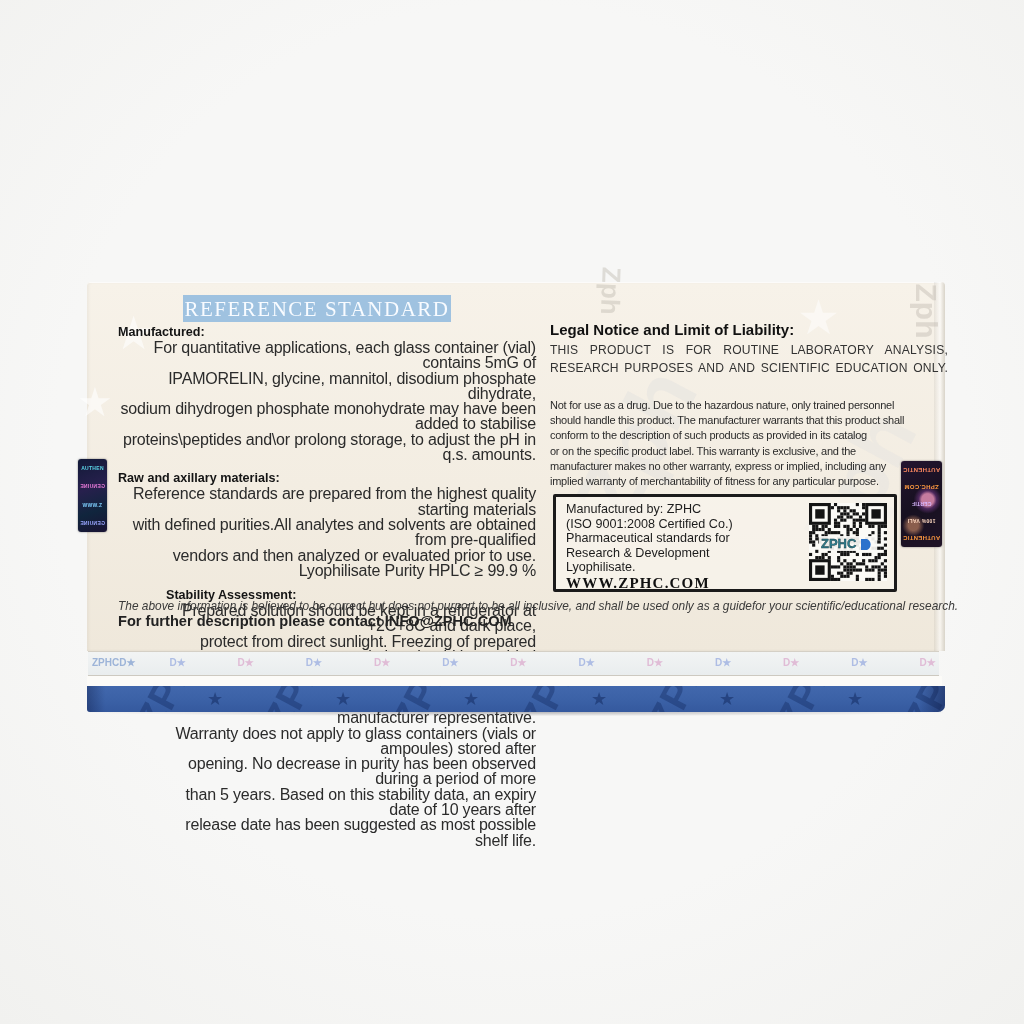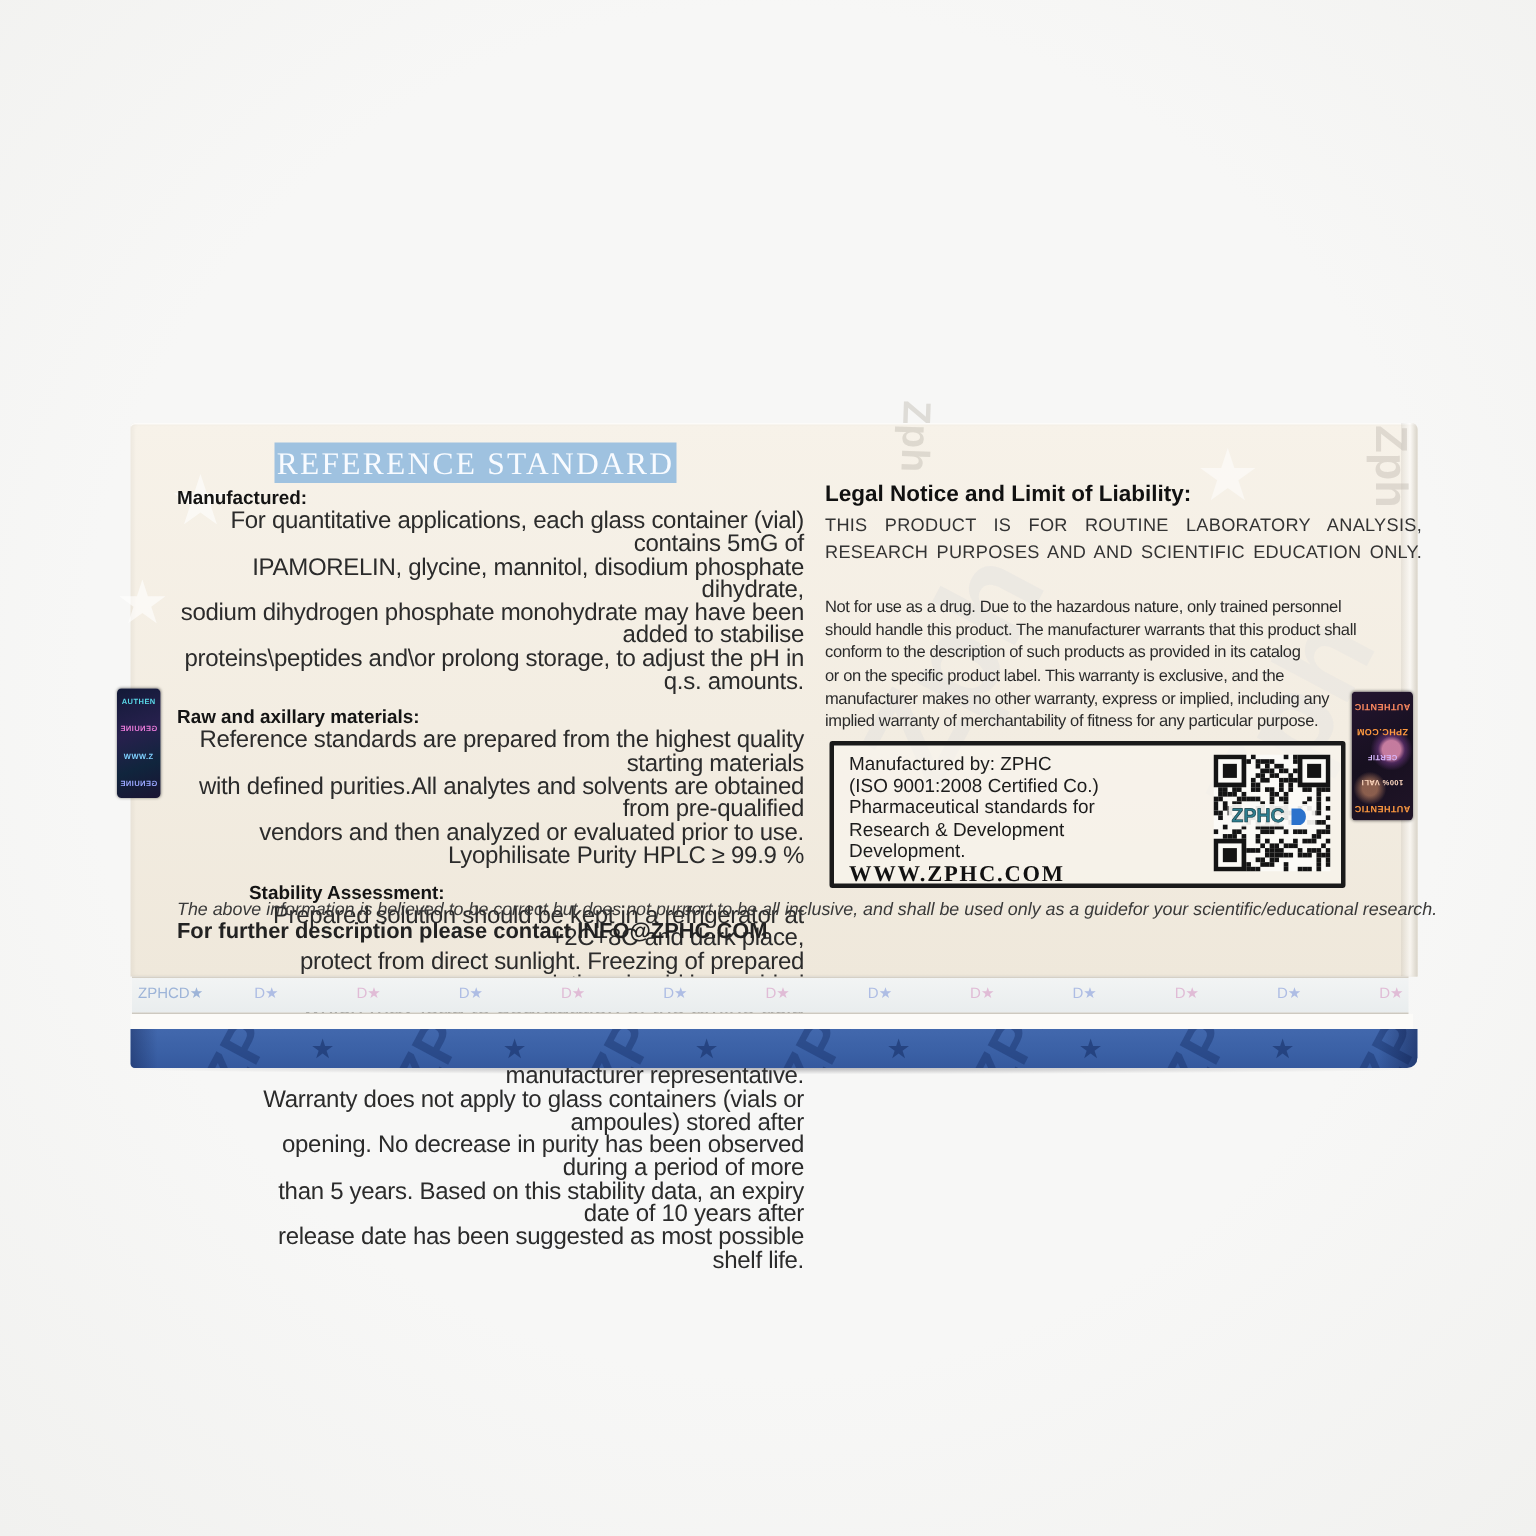--- a/index.html
+++ b/index.html
@@ -17,21 +17,21 @@
     background:linear-gradient(180deg,#f7f2e9 0%,#f3ede2 55%,#efe8db 100%);
     border-radius:3px 4px 0 0;
     box-shadow:inset 0 1px 0 rgba(255,255,255,.8), inset -2px 0 3px rgba(0,0,0,.04), inset 2px 0 3px rgba(0,0,0,.04);}
   .side-right{position:absolute;right:0;top:0;width:11px;height:369px;
     background:linear-gradient(90deg,rgba(0,0,0,.06),rgba(255,255,255,.55) 55%,#d9d4c9 100%);
     border-radius:0 4px 0 0;}
   .holo-strip{position:absolute;left:1px;top:369px;width:851px;height:23px;
     background:linear-gradient(180deg,#f2f4f4,#e9edee);
     border-top:1px solid #d5d0c6;border-bottom:1px solid #cdc9c0;
     overflow:hidden;white-space:nowrap;}
-  .holo-strip span{display:inline-block;margin:4px 26px 0 26px;font-size:10px;font-weight:normal;}
+  .holo-strip span{display:inline-block;margin:4px 26px 0 26px;font-size:10px;font-weight:bold;}
   .white-gap{position:absolute;left:0;top:394px;width:855px;height:10px;background:#fcfbf8;}
   .blue-stripe{position:absolute;left:0;top:404px;width:858px;height:26px;
     background:linear-gradient(180deg,#4268ad 0%,#3b61a6 55%,#35599e 100%);
     border-radius:0 0 7px 3px;overflow:hidden;}
   .blue-stripe::after{content:"";position:absolute;right:0;top:0;width:26px;height:26px;
     background:linear-gradient(90deg,rgba(0,0,0,0),rgba(10,20,60,.45));}
   .blue-stripe::before{content:"";position:absolute;left:0;top:0;width:18px;height:26px;
     background:linear-gradient(90deg,rgba(10,20,60,.35),rgba(0,0,0,0));}
   .box-shadow-line{position:absolute;left:2px;top:430px;width:854px;height:4px;
     background:radial-gradient(ellipse at 50% 0%, rgba(60,60,70,.35), rgba(0,0,0,0) 75%);}
@@ -149,21 +149,21 @@
 manufacturer makes no other warranty, express or implied, including any
 implied warranty of merchantability of fitness for any particular purpose.</p>
     </div>
 
     <div class="mfr">
       <div class="mfr-text">
         <div>Manufactured by: ZPHC</div>
         <div>(ISO 9001:2008 Certified Co.)</div>
         <div>Pharmaceutical standards for</div>
         <div>Research &amp; Development</div>
-        <div>Development.</div>
+        <div>Lyophilisate.</div>
         <div class="mfr-web">WWW.ZPHC.COM</div>
       </div>
       <div class="qr-wrap" id="qr"><svg width="78" height="78" viewBox="0 0 78 78" xmlns="http://www.w3.org/2000/svg">
             <rect width="78" height="78" fill="#fbfaf6"></rect>
             <rect x="24.96" y="0" width="3.12" height="3.12" fill="#141414"></rect>
             <rect x="46.800000000000004" y="0" width="3.12" height="3.12" fill="#141414"></rect>
             <rect x="53.04" y="0" width="3.12" height="3.12" fill="#141414"></rect>
             <rect x="21.84" y="3.12" width="3.12" height="3.12" fill="#141414"></rect>
             <rect x="28.080000000000002" y="3.12" width="3.12" height="3.12" fill="#141414"></rect>
             <rect x="31.200000000000003" y="3.12" width="3.12" height="3.12" fill="#141414"></rect>

